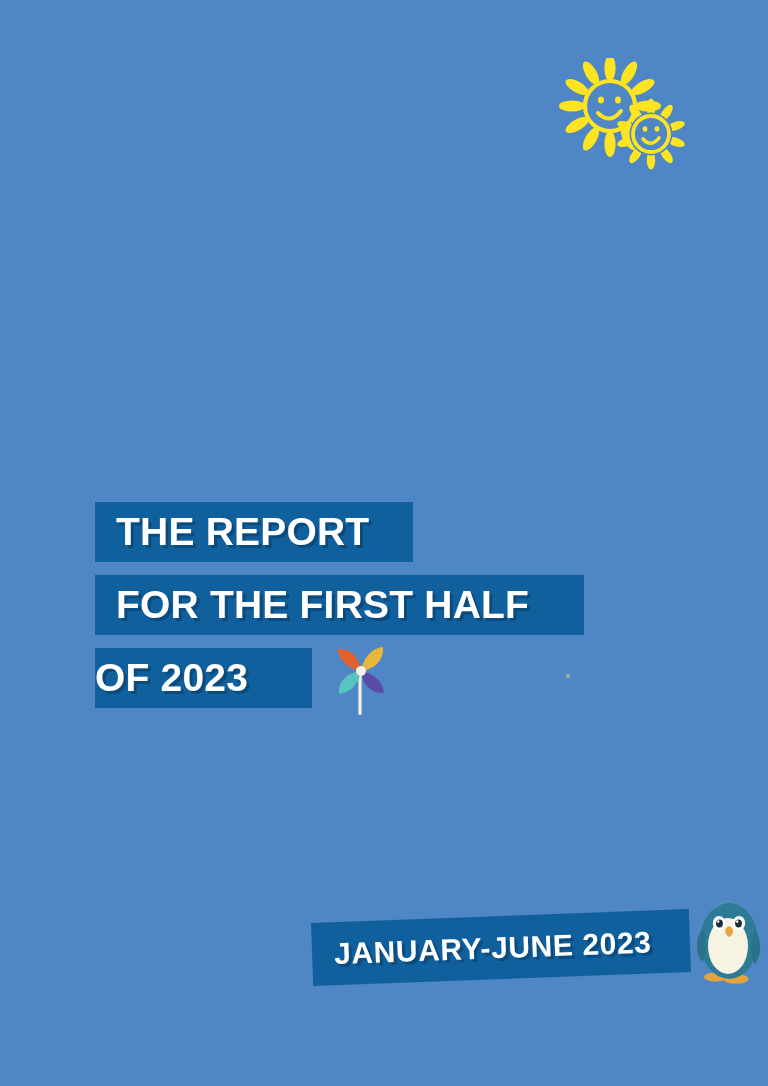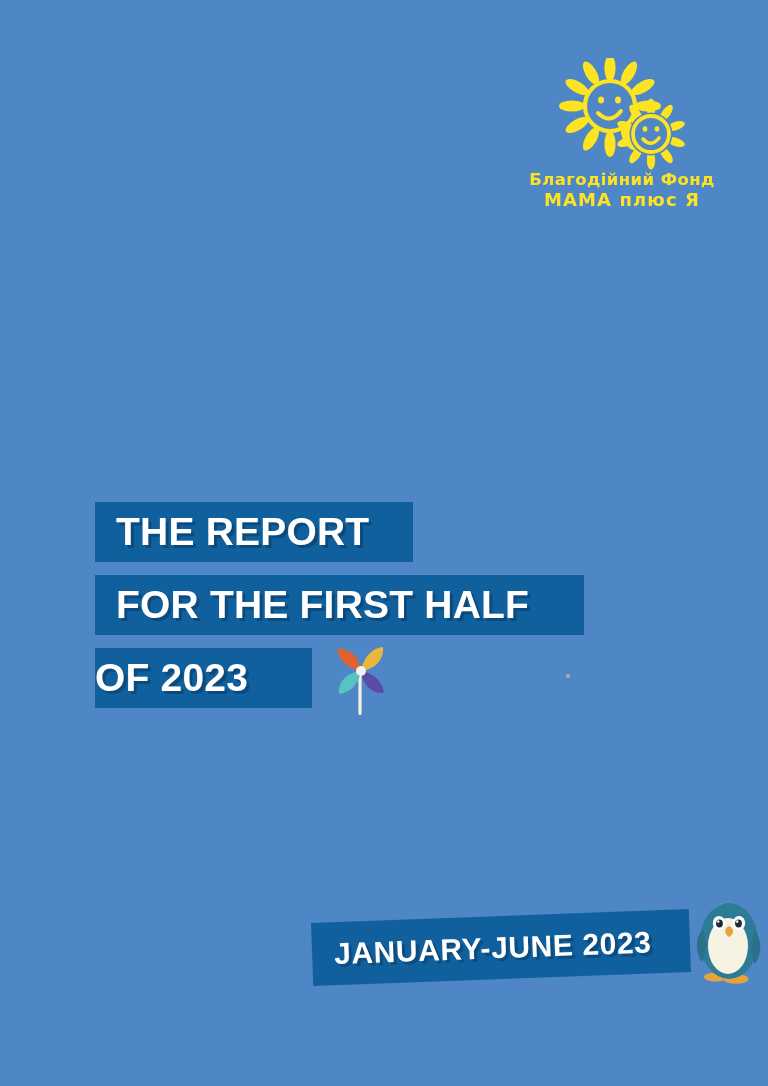--- a/index.html
+++ b/index.html
@@ -175,24 +175,20 @@
         <path d="M48 55 Q60 67 71 53" fill="none" stroke="#fde422" stroke-width="4" stroke-linecap="round"></path>
 
         <circle cx="101" cy="76" r="21.5" fill="#4f86c6"></circle>
         <circle cx="101" cy="76" r="18" fill="none" stroke="#fde422" stroke-width="3.8"></circle>
         <ellipse cx="95" cy="71" rx="2.4" ry="2.7" fill="#fde422"></ellipse>
         <ellipse cx="107" cy="71" rx="2.4" ry="2.7" fill="#fde422"></ellipse>
         <path d="M93 81 Q101 90 109 80" fill="none" stroke="#fde422" stroke-width="3.6" stroke-linecap="round"></path>
       </svg>
     </div>
 
-    <div id="logo-text">
-      <span class="logo-line-1">Благодійний Фонд</span>
-      <span class="logo-line-2">МАМА плюс Я</span>
-    </div>
   </div>
 
   <div class="banner" id="banner-1">
     <span class="btext">THE REPORT</span>
   </div>
 
   <div class="banner" id="banner-2">
     <span class="btext">FOR THE FIRST HALF</span>
   </div>
 

